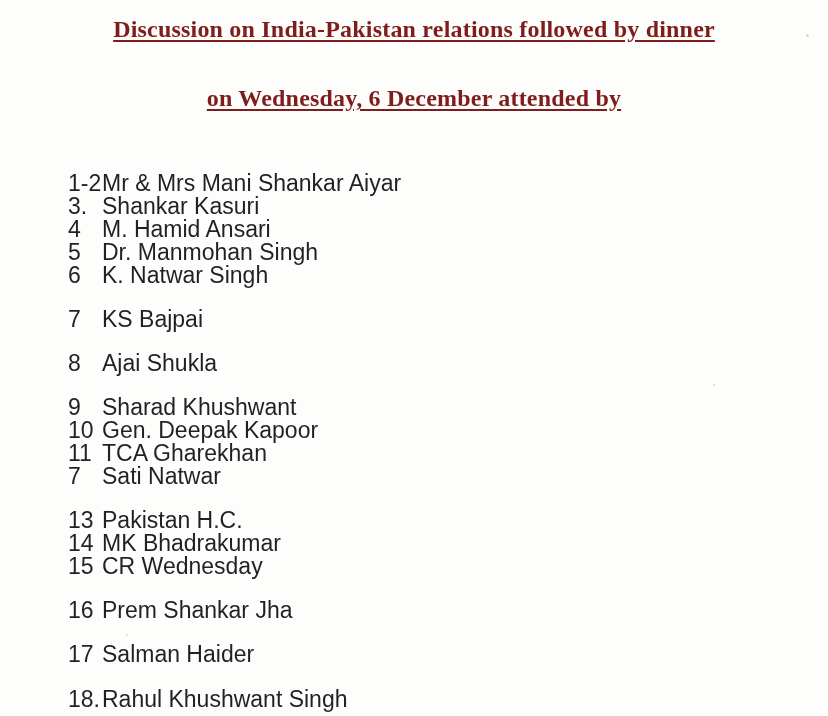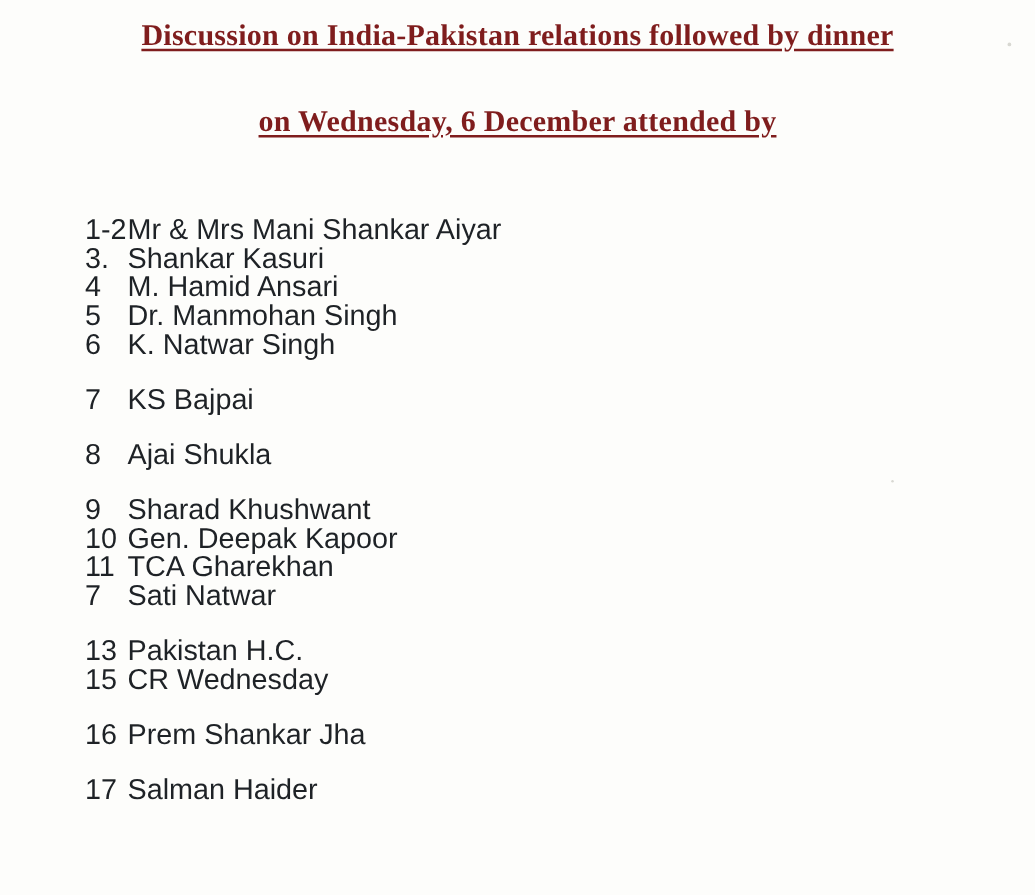--- a/index.html
+++ b/index.html
@@ -142,26 +142,34 @@
       </li>
       <li class="attendee gap-1">
         <span class="num">7</span>
         <span class="nm">Sati Natwar</span>
       </li>
       <li class="attendee gap-2">
         <span class="num">13</span>
         <span class="nm">Pakistan H.C.</span>
       </li>
       <li class="attendee gap-1">
+        <span class="num">14</span>
+        <span class="nm">MK Bhadrakumar</span>
+      </li>
+      <li class="attendee gap-1">
         <span class="num">15</span>
         <span class="nm">CR Wednesday</span>
       </li>
       <li class="attendee gap-2">
         <span class="num">16</span>
         <span class="nm">Prem Shankar Jha</span>
       </li>
       <li class="attendee gap-2">
         <span class="num">17</span>
         <span class="nm">Salman Haider</span>
       </li>
+      <li class="attendee gap-3">
+        <span class="num">18.</span>
+        <span class="nm">Rahul Khushwant Singh</span>
+      </li>
     </ul>
 
 </div>
 
 </body></html>

